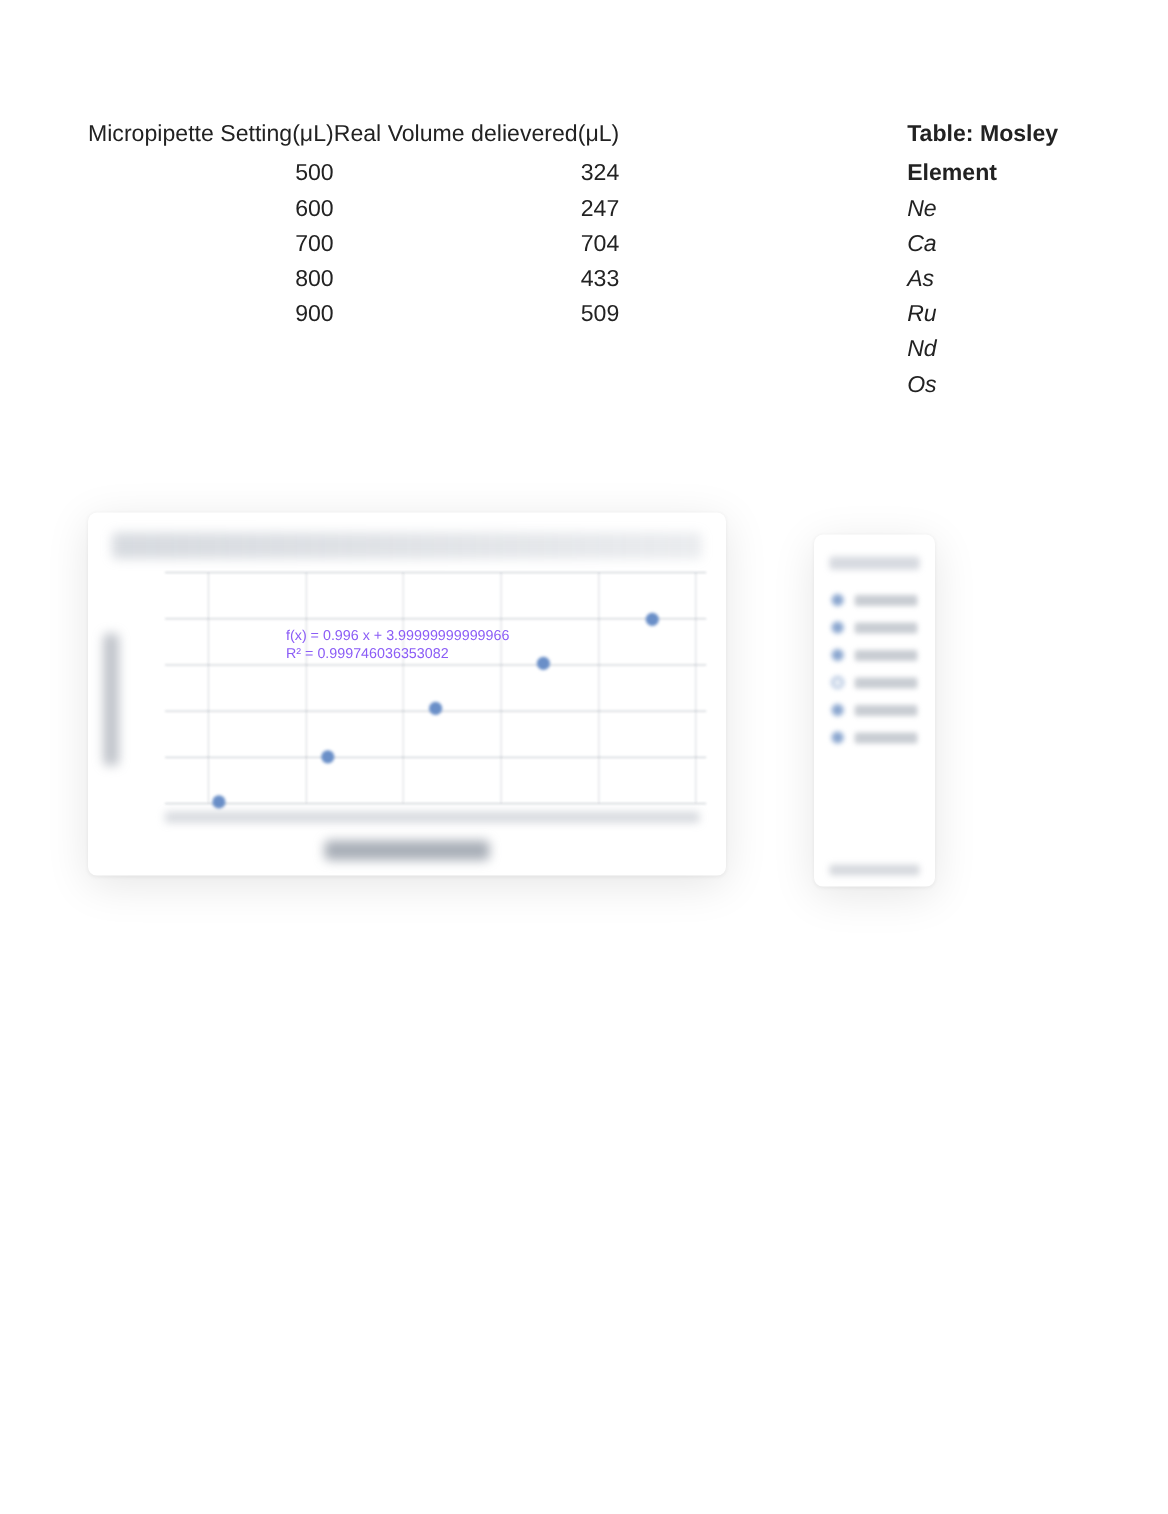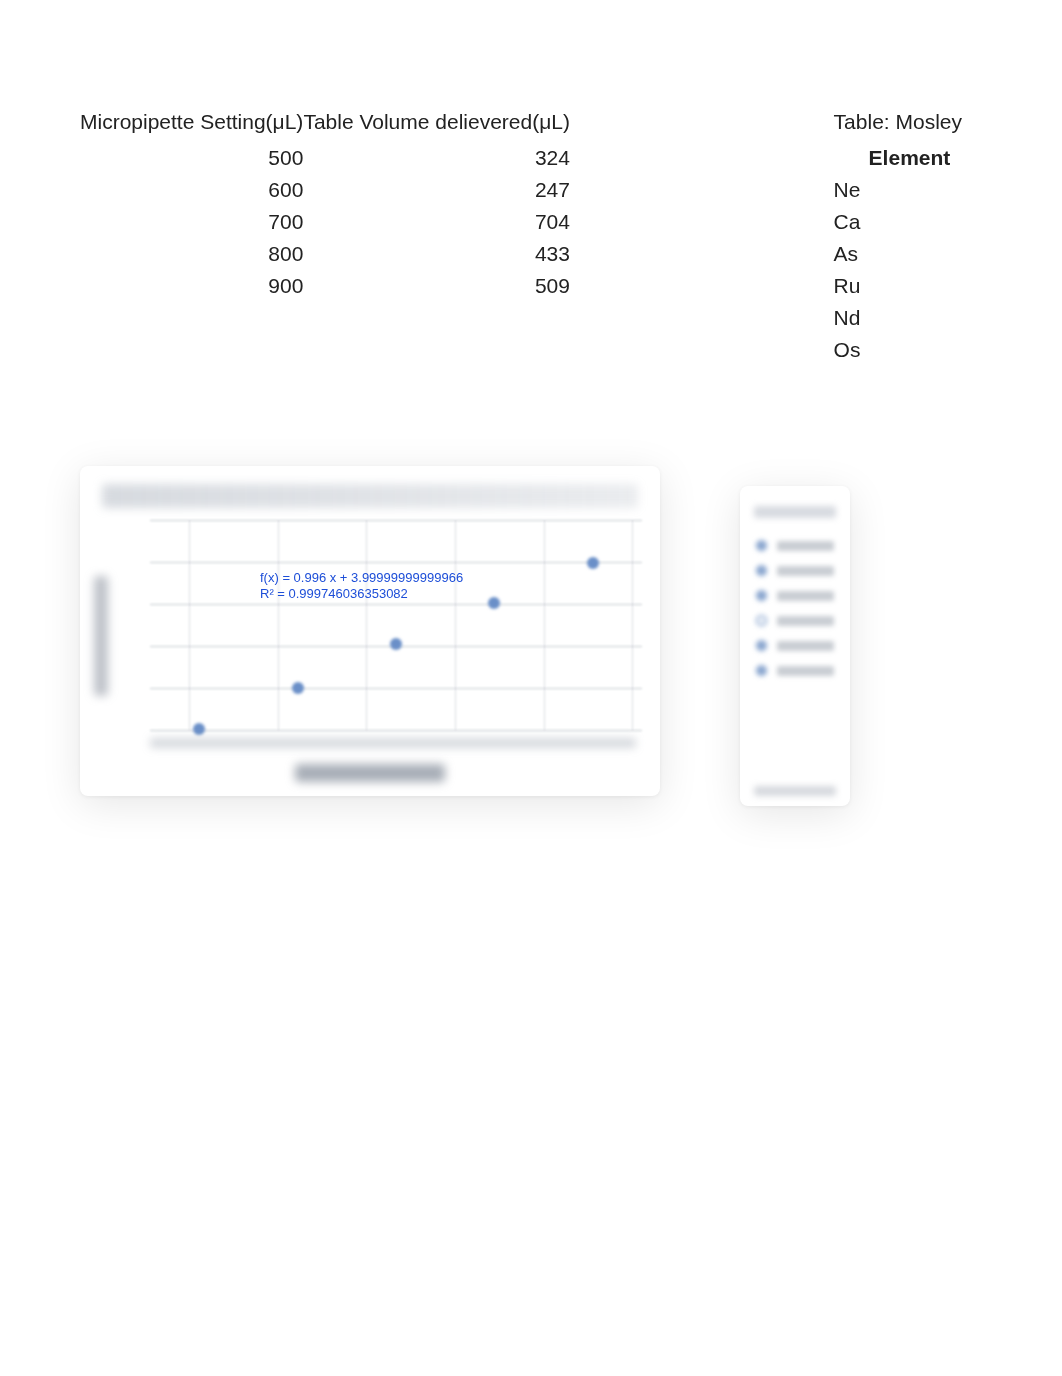--- a/index.html
+++ b/index.html
@@ -40,31 +40,31 @@
   }
   .col1 { width: 190px; }
   .col2 { width: 220px; }
 
   .right-col {
     margin-left: auto;
     padding-right: 20px;
     font-size: 21px;
   }
   .right-col .rt-title {
-    font-weight: 400;
+    font-weight: 700;
     padding-bottom: 8px;
     white-space: nowrap;
   }
   .right-col .rt-head {
     font-weight: 700;
     padding: 4px 0;
-    margin-left: 35px;
   }
   .right-col .rt-cell {
     padding: 4px 0;
+    font-style: italic;
   }
 
   
   .chart-wrap {
     margin-top: 100px;
     display: flex;
     gap: 80px;
     align-items: flex-start;
   }
   .chart-card {
@@ -158,21 +158,21 @@
     background: #6a8fc8;
     transform: translate(-50%, 50%);
     filter: blur(1.5px);
   }
   .eq {
     position: absolute;
     left: 110px;
     top: 50px;
     font-size: 13px;
     line-height: 1.25;
-    color: #1d4ed8;
+    color: #8b5cf6;
     z-index: 5;
   }
 
   .legend-card {
     width: 110px;
     height: 320px;
     margin-top: 20px;
     border-radius: 8px;
     background: #fff;
     box-shadow: 0 8px 40px rgba(0,0,0,0.10), 0 1px 4px rgba(0,0,0,0.06);
@@ -219,21 +219,21 @@
 
 <div class="page">
 
   <div class="top-row">
 
     <div class="left-tables">
       <table class="data">
         <thead>
           <tr>
             <th class="col1">Micropipette Setting(μL)</th>
-            <th class="col2">Table Volume delievered(μL)</th>
+            <th class="col2">Real Volume delievered(μL)</th>
           </tr>
         </thead>
         <tbody>
           <tr>
             <td>500</td>
             <td>324</td>
           </tr>
           <tr>
             <td>600</td>
             <td>247</td>

